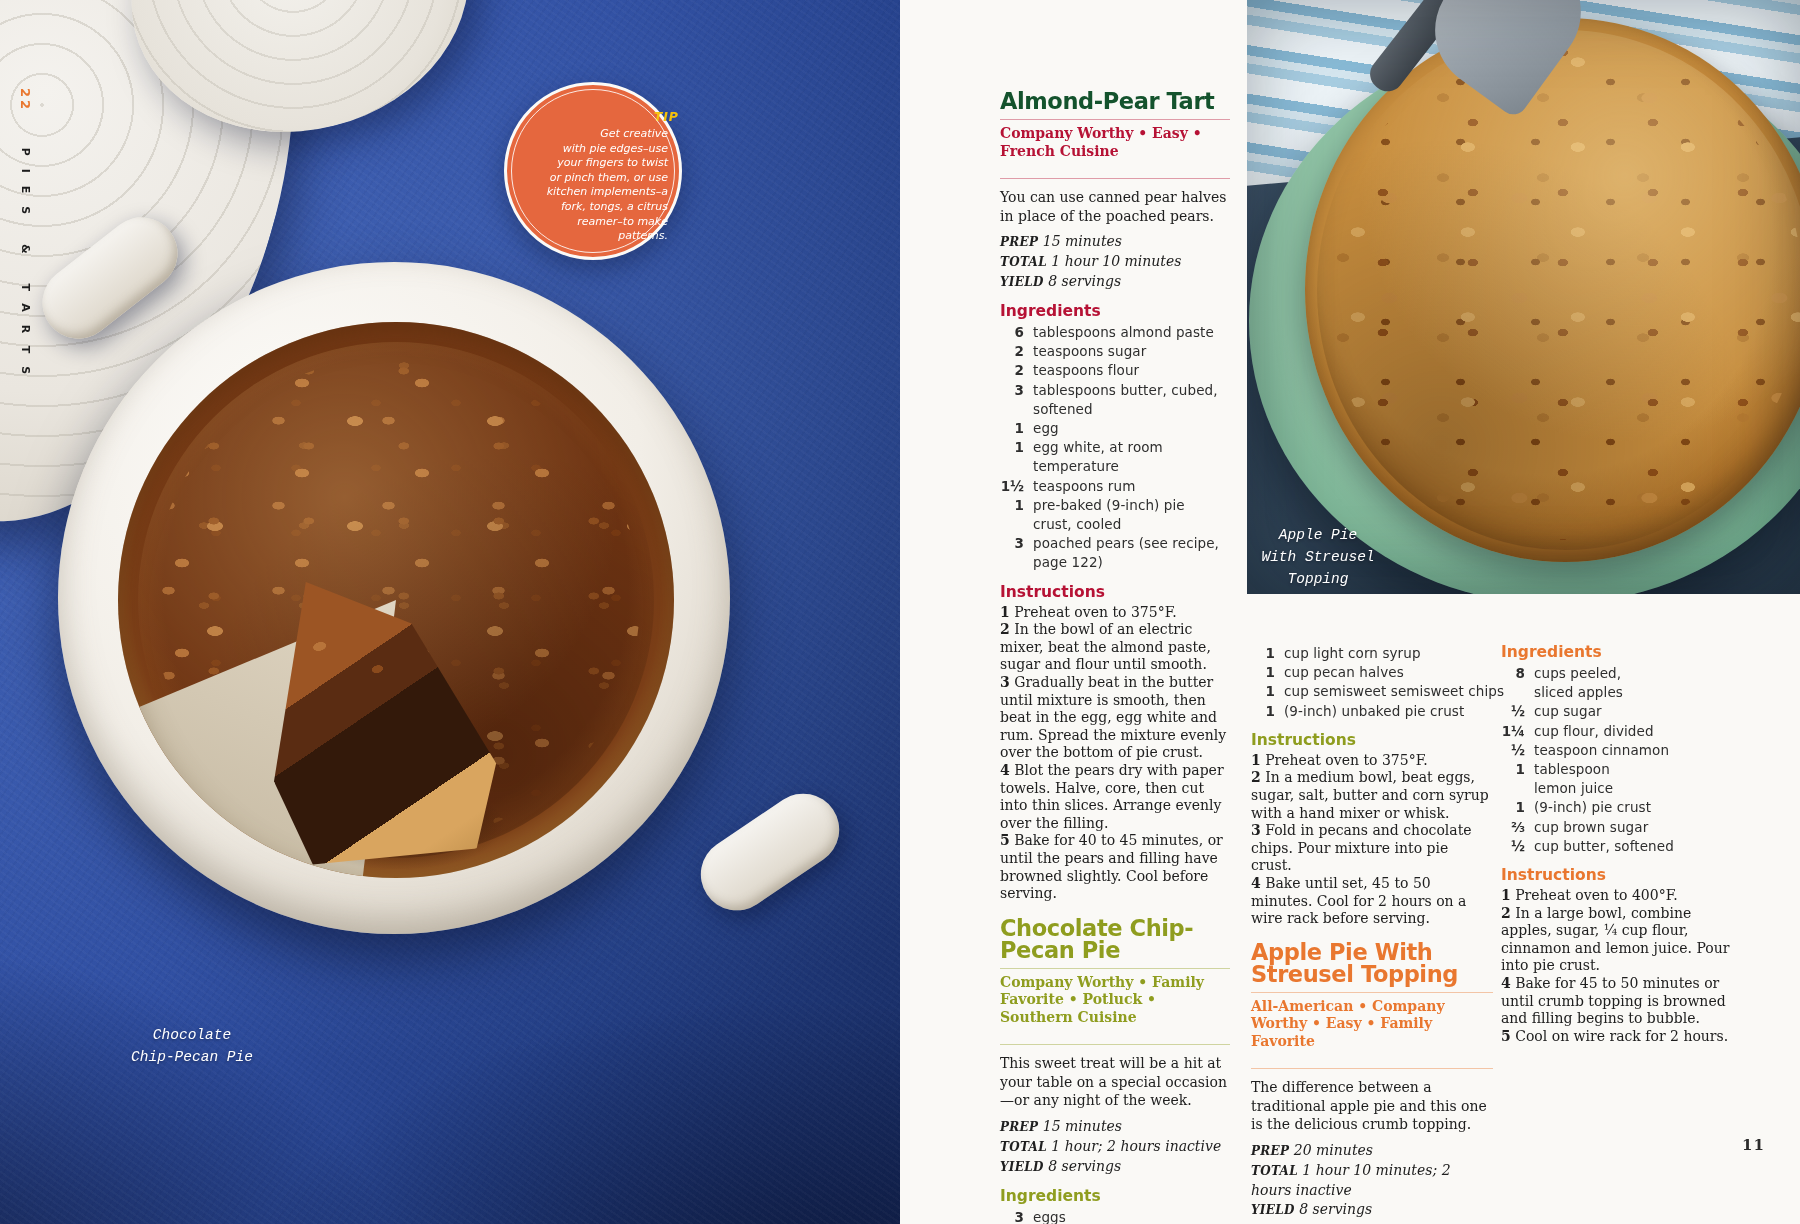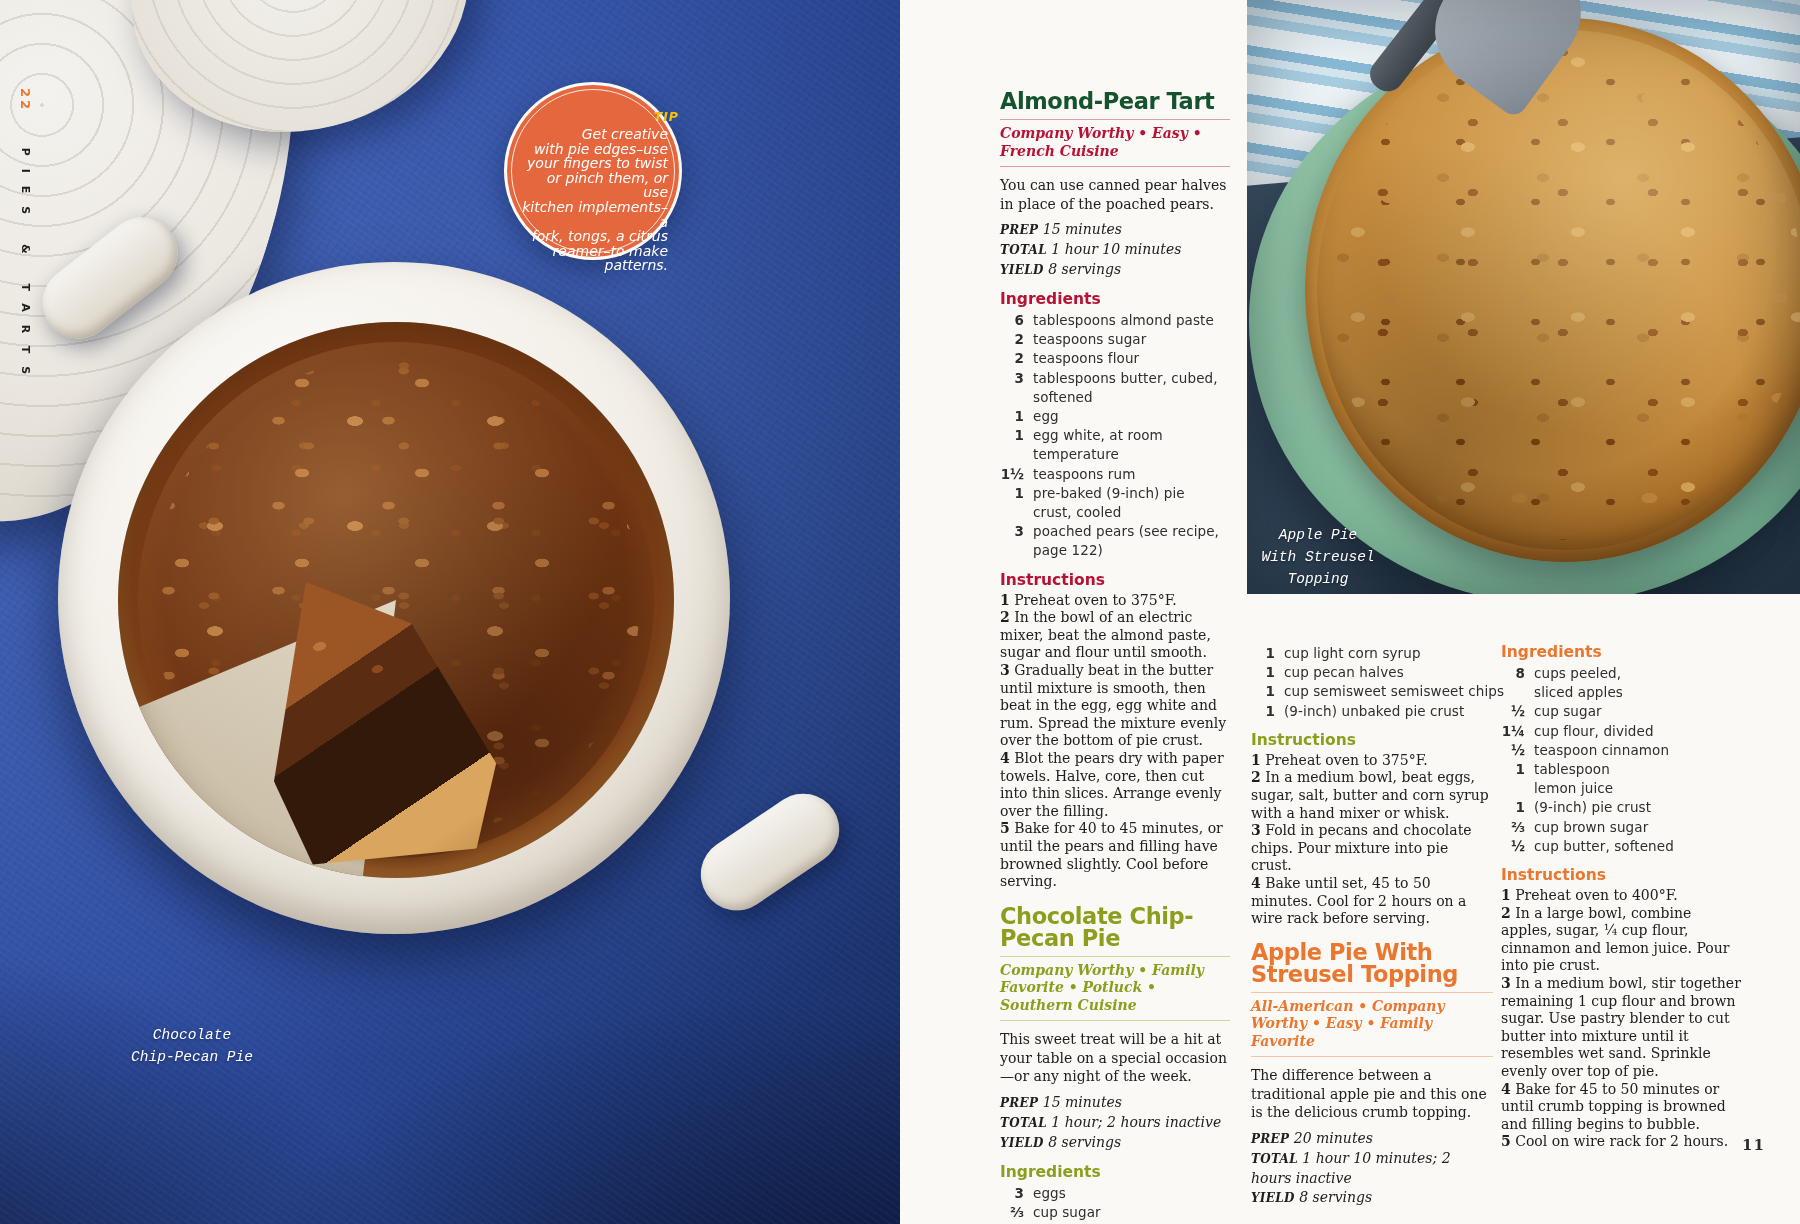--- a/index.html
+++ b/index.html
@@ -69,21 +69,21 @@
     font-family:"DejaVu Sans", sans-serif; font-weight:bold; }
   .spine-num { color:#e9772f; font-size:13px; letter-spacing:3px; padding-bottom:30px; }
   .spine-label { color:#1d1d1d; font-size:11px; letter-spacing:13px; }
 
   
   .tip-circle { position:absolute; left:504px; top:82px; width:178px; height:178px; border-radius:50%;
     background:#e5673e; border:3px solid #fbfaf7; box-shadow:0 10px 26px rgba(8,16,45,.35);
     text-align:right; font-family:"DejaVu Sans", sans-serif; }
   .tip-circle::after { content:""; position:absolute; inset:4px; border:1.5px solid rgba(255,255,255,.85); border-radius:50%; }
   .tip-label { margin-top:24px; color:#f6c20a; font-size:12.5px; font-weight:bold; font-style:italic; letter-spacing:1px; }
-  .tip-text { margin:3px auto 0; width:150px; color:#fff; font-size:14px; font-style:italic; line-height:14.6px; white-space:pre-line; }
+  .tip-text { margin:3px auto 0; width:150px; color:#fff; font-size:11px; font-style:italic; line-height:14.6px; white-space:pre-line; }
 
   .caption { position:absolute; color:#fff; font-family:Liberation Mono, monospace; font-style:italic;
     font-size:14.5px; line-height:22px; text-align:center; white-space:pre-line; text-shadow:0 1px 3px rgba(0,0,20,.4); }
   .caption-left { left:85px; top:1024px; width:214px; }
   .caption-right { left:4px; top:524px; width:134px; }
 
   
   .photo-right { position:absolute; left:1247px; top:0; width:553px; height:594px; overflow:hidden;
     background: linear-gradient(160deg, #44596e 0%, #354a5e 48%, #283a4b 100%); }
   .cloth { position:absolute; left:-30px; top:-40px; width:640px; height:200px; transform:rotate(-5deg);
@@ -111,22 +111,22 @@
   .photo-vignette { position:absolute; inset:0; box-shadow: inset 0 0 80px rgba(10,16,26,.35); }
 
   
   .col { position:absolute; color:#202020; }
   .col-1 { left:1000px; top:90px;  width:230px; }
   .col-2 { left:1251px; top:642px; width:242px; }
   .col-3 { left:1501px; top:642px; width:244px; }
 
   .recipe-title { font-family:"DejaVu Sans", sans-serif; font-weight:bold; font-size:22.5px;
     line-height:22px; letter-spacing:-0.4px; }
-  .tag-block { margin-top:7px; padding:5px 0 6px; border-top:1px solid; border-bottom:1px solid;
-    font-style:italic; font-weight:bold; font-size:14px; line-height:17.5px; }
+  .tag-block { margin-top:7px; padding:5px 0 18px; border-top:1px solid; border-bottom:1px solid;
+    font-weight:bold; font-size:14px; line-height:17.5px; }
   .intro { margin-top:9px; font-size:14px; line-height:18.5px; }
   .meta { margin-top:7px; }
   .meta-row { font-size:14px; font-style:italic; line-height:19px; }
   .meta-label { font-size:12px; font-weight:bold; letter-spacing:.3px; }
   .sec-header { margin-top:9px; font-family:"DejaVu Sans", sans-serif; font-weight:bold; font-size:15.5px; line-height:20px; }
   .ing-list { margin-top:2px; }
   .ing { display:flex; font-family:"DejaVu Sans", sans-serif; font-size:13.5px; line-height:19.2px; color:#2e2e2e; }
   .ing .qty { flex:0 0 24px; text-align:right; font-weight:bold; padding-right:9px; box-sizing:content-box; white-space:nowrap; }
   .ing .iname { white-space:pre; font-weight:500; letter-spacing:.1px; }
   .steps { margin-top:2px; }
@@ -368,20 +368,19 @@
         <div class="ing">
           <span class="qty">½</span>
           <span class="iname">cup butter, softened</span>
         </div>
       </div>
     <h3 class="sec-header" style="color: rgb(233, 119, 47);">Instructions</h3>
     <div class="steps">
 
     <p class="step"><span class="num">1</span> <span>Preheat oven to 400°F.</span></p>
         <p class="step"><span class="num">2</span> <span>In a large bowl, combine apples, sugar, ¼ cup flour, cinnamon and lemon juice. Pour into pie crust.</span></p>
-        <p class="step"><span class="num">3</span> <span>In a medium bowl, stir together remaining 1 cup flour and brown sugar. Use pastry blender to cut butter into mixture until it resembles wet sand. Sprinkle evenly over top of pie.</span></p>
         <p class="step"><span class="num">4</span> <span>Bake for 45 to 50 minutes or until crumb topping is browned and filling begins to bubble.</span></p>
         <p class="step"><span class="num">5</span> <span>Cool on wire rack for 2 hours.</span></p>
       </div>
   </div>
 
   <div class="page-number">11</div>
 </div>
 
 </body></html>

